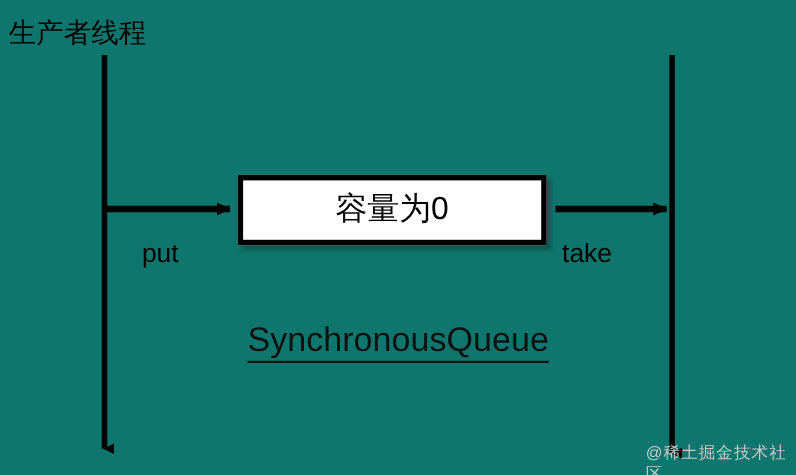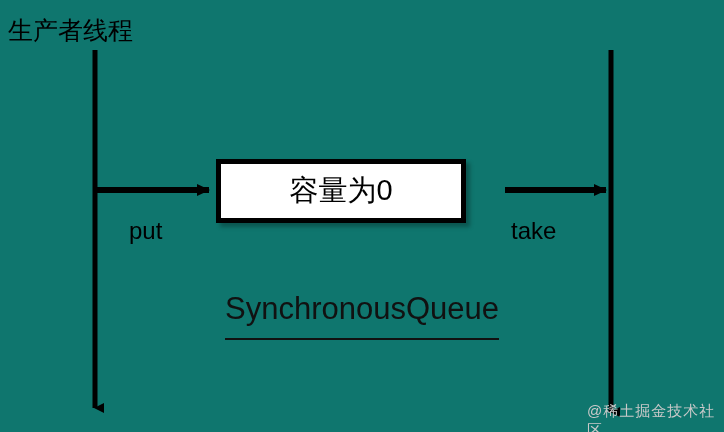--- a/index.html
+++ b/index.html
@@ -57,21 +57,21 @@
   #take-label {
     left: 511px;
     top: 219px;
   }
 
   
   #queue-box {
     position: absolute;
     left: 216px;
     top: 159px;
-    width: 250px;
+    width: 281px;
     height: 64px;
     box-sizing: border-box;
     border: 5px solid #000000;
     background: #ffffff;
     box-shadow: 4px 4px 4px rgba(0, 0, 0, 0.28);
     display: flex;
     align-items: center;
     justify-content: center;
   }
   #queue-capacity-text {
@@ -87,21 +87,21 @@
     position: absolute;
     left: 0;
     top: 291px;
     width: 724px;
     text-align: center;
     font-size: 31px;
     color: #111111;
   }
   #queue-name span {
     border-bottom: 2px solid #111111;
-    padding-bottom: 12px;
+    padding-bottom: 2px;
   }
 
   
   #watermark {
     position: absolute;
     left: 559px;
     top: 402px;
     font-size: 15px;
     color: #c9c9c9;
     letter-spacing: 1px;

